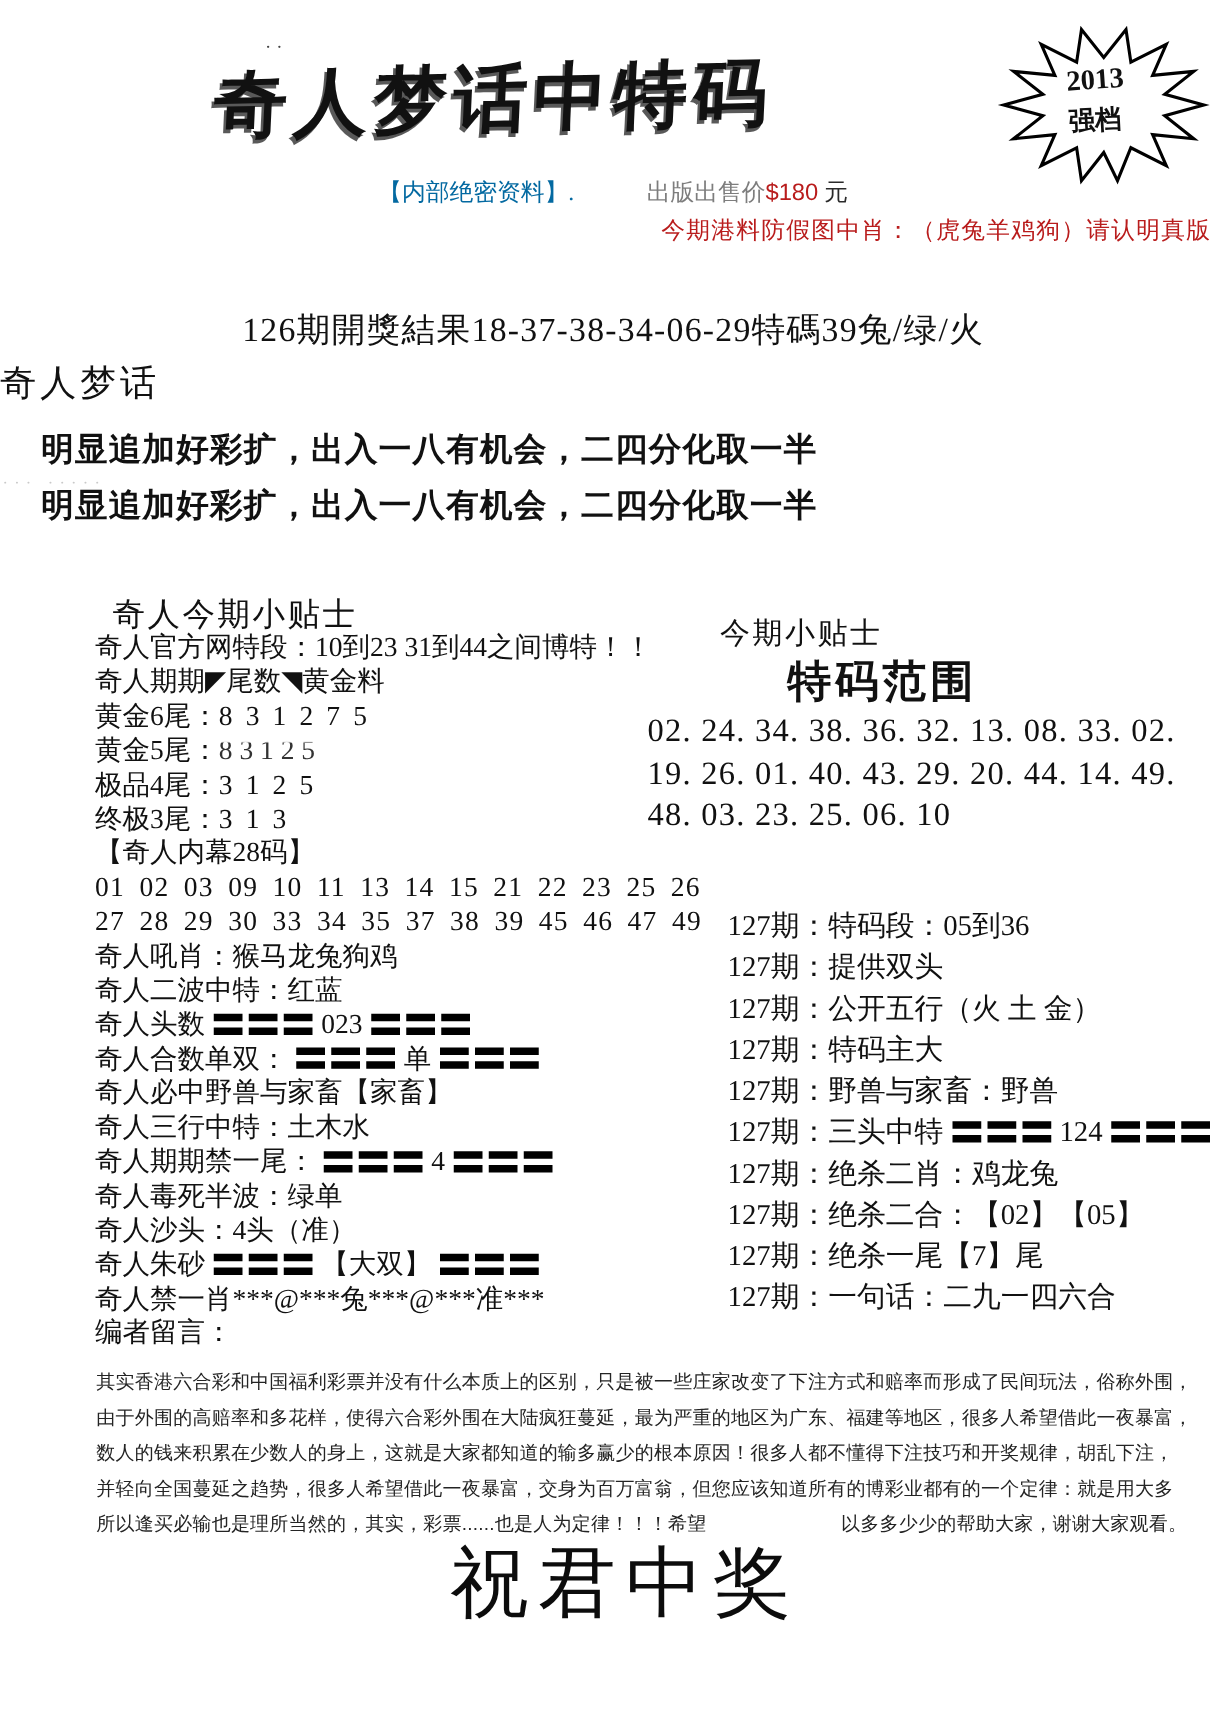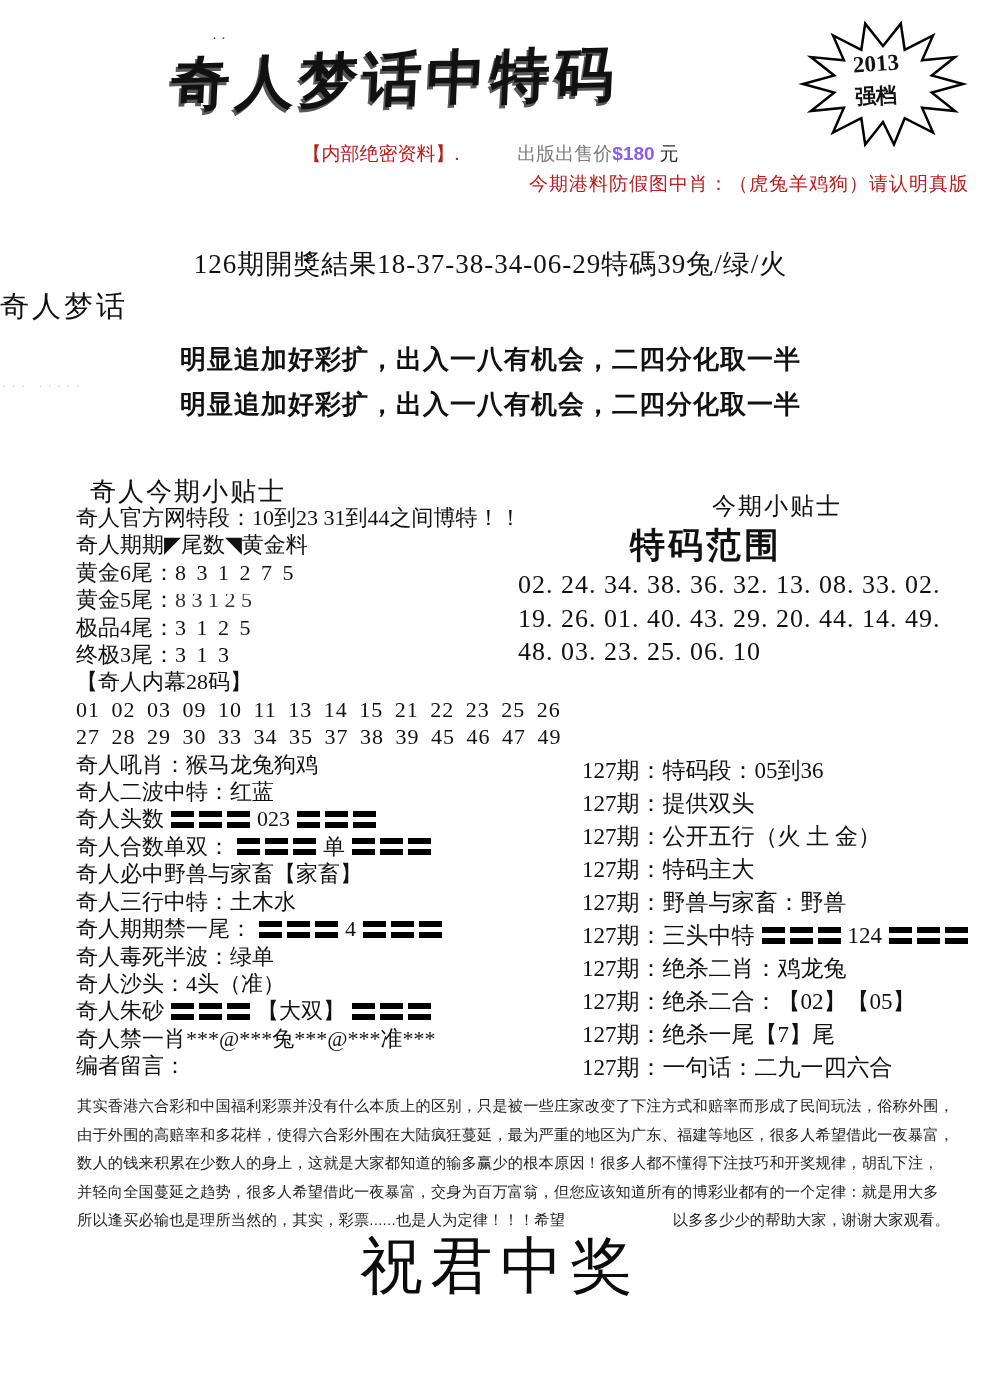--- a/index.html
+++ b/index.html
@@ -11,42 +11,42 @@
         font-size:59px;font-weight:bold;letter-spacing:5px;white-space:nowrap;
         transform:rotate(-1.3deg) skewX(-4deg);
         text-shadow:-2px 3px 0 rgba(0,0,0,0.65);}
   .badge{position:absolute;left:795px;top:16px;width:176px;height:138px;}
   .badge svg{position:absolute;left:0;top:0;}
   .badge-year{position:absolute;left:0;right:14px;top:35px;text-align:center;
         font-size:23px;font-weight:bold;transform:rotate(-4deg);}
   .badge-label{position:absolute;left:0;right:14px;top:66px;text-align:center;
         font-size:21px;font-weight:bold;transform:rotate(-3deg);}
   .info1{position:absolute;left:0;right:0;top:141px;text-align:center;font-size:19px;white-space:nowrap;}
-  .info1 .faded{color:#b91c1c;}
+  .info1 .faded{color:#0369a1;}
   .info1 .gap{display:inline-block;width:58px;}
   .info1 .price-prefix{color:#7d7d7d;}
-  .info1 .price-value{color:#8b5cf6;font-weight:bold;font-family:"Liberation Sans","DejaVu Sans",sans-serif;}
+  .info1 .price-value{color:#b91c1c;font-weight:normal;font-family:"Liberation Sans","DejaVu Sans",sans-serif;}
   .info1 .price-suffix{color:#2a2a2a;}
   .info2{position:absolute;left:0;right:12px;top:171px;text-align:right;font-size:19px;color:#b91c1c;letter-spacing:1px;}
   .lotto-name{position:absolute;left:0;right:0;top:203px;text-align:center;font-size:29px;letter-spacing:3px;}
   .result-line{position:absolute;left:0;right:0;top:246px;text-align:center;font-size:27px;letter-spacing:1px;white-space:nowrap;}
   .subtitle{position:absolute;left:0;right:0;top:287px;text-align:left;font-size:29px;letter-spacing:3px;}
-  .slogan{position:absolute;left:0;right:0;text-align:center;font-size:26px;font-weight:600;letter-spacing:1px;white-space:nowrap;}
+  .slogan{position:absolute;left:0;right:0;text-align:left;font-size:26px;font-weight:600;letter-spacing:1px;white-space:nowrap;padding-left:33px;}
   .slogan.s1{top:342px;}
   .slogan.s2{top:387px;}
   .left-col{position:absolute;left:76px;top:474px;width:460px;}
   .left-heading{font-size:26px;padding-left:14px;height:30px;letter-spacing:2px;}
   .tip-line{font-size:22px;line-height:27.4px;white-space:nowrap;}
   .tip-line.grid{word-spacing:5px;letter-spacing:1px;}
   .tip-line.digits{word-spacing:5px;}
   .right-col{position:absolute;left:518px;top:490px;width:460px;}
-  .right-heading{font-size:24px;padding-left:58px;height:32px;letter-spacing:2px;text-align:center;}
+  .right-heading{font-size:24px;padding-left:58px;height:32px;letter-spacing:2px;}
   .range-title{font-size:35px;font-weight:bold;padding-left:112px;letter-spacing:3px;height:46px;}
   .range-line{font-size:26px;line-height:33.5px;white-space:nowrap;letter-spacing:1px;}
-  .right-lines{margin-top:85px;}
+  .right-lines{margin-top:55px;}
   .tip-line2{font-size:23px;line-height:33px;padding-left:64px;white-space:nowrap;}
   .bars{display:inline-flex;gap:5px;margin:0 7px;vertical-align:middle;position:relative;top:-2px;}
   .bars i{display:inline-block;width:23px;height:17px;box-sizing:border-box;
           border-top:6px solid #000;border-bottom:6px solid #000;}
   .bar-value{font-weight:normal;}
   .clipped{position:relative;display:inline-block;color:#333;}
   .clipped::after{content:"";position:absolute;left:-2px;right:-2px;top:-3px;height:11px;background:rgba(255,255,255,0.93);}
   .editor-paragraph{position:absolute;left:77px;top:1092px;width:890px;
         font-family:"Liberation Sans","DejaVu Sans",sans-serif;
         font-size:15.2px;line-height:28.6px;color:#242424;letter-spacing:0.2px;}

